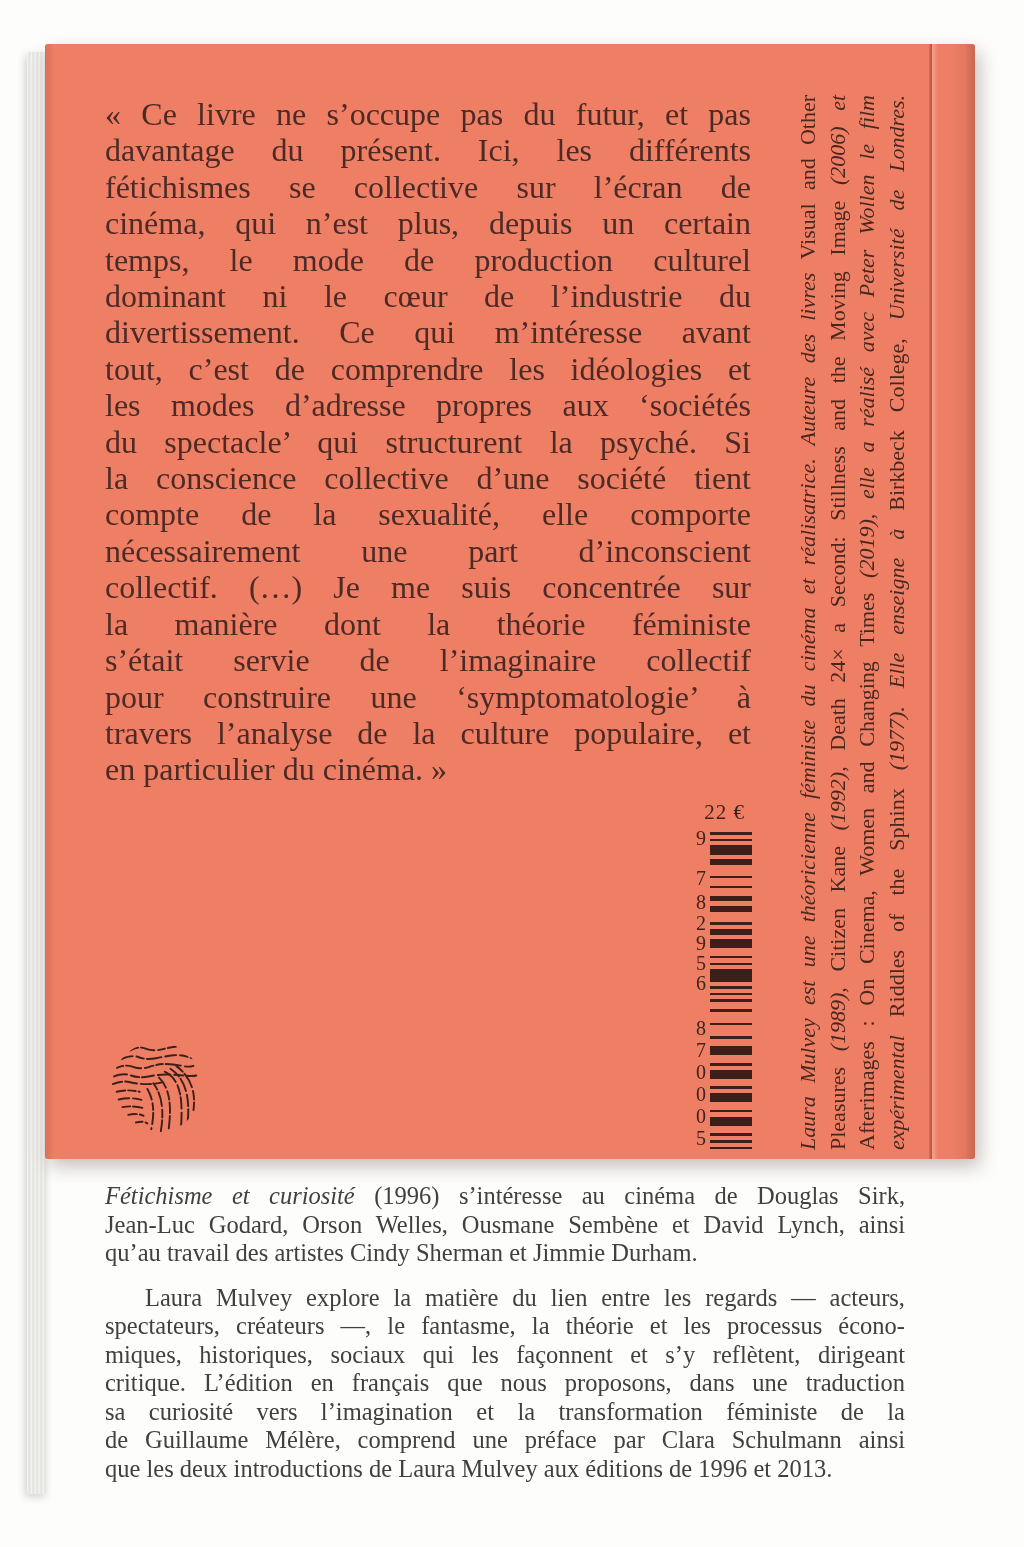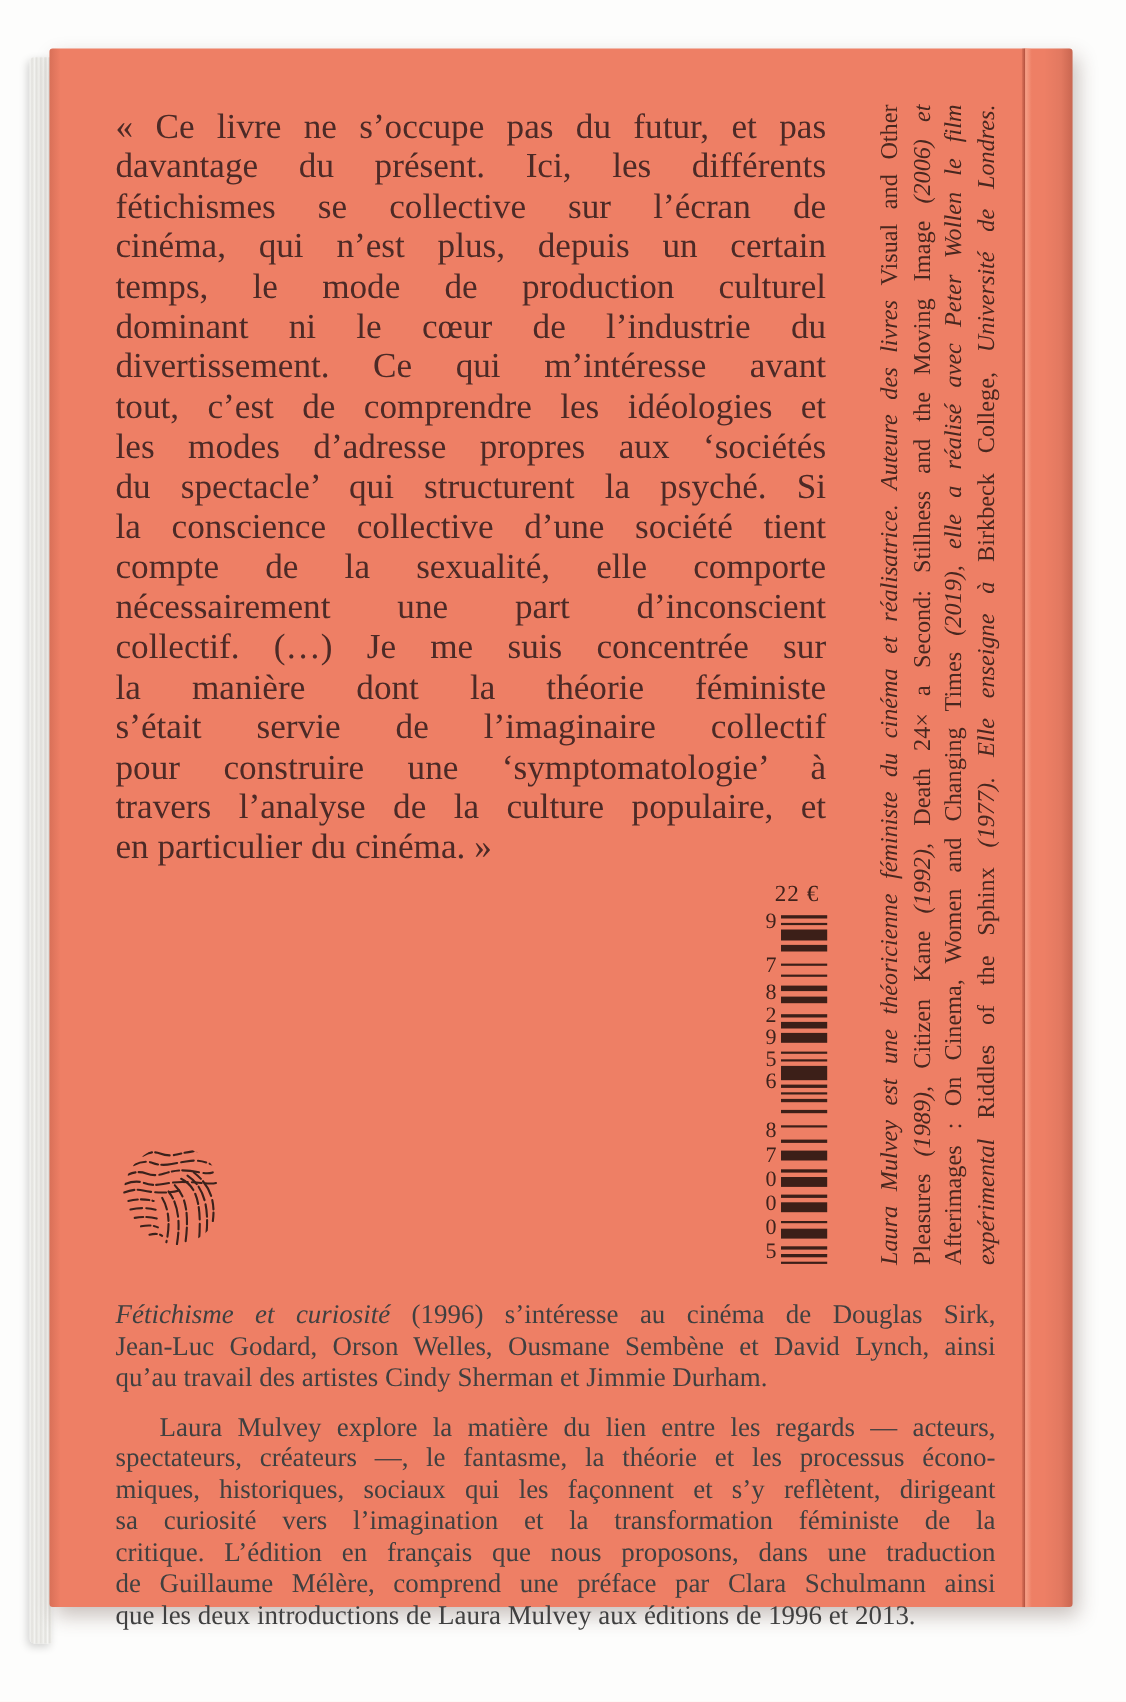--- a/index.html
+++ b/index.html
@@ -3,21 +3,21 @@
 <meta charset="utf-8">
 <style>
   html,body{margin:0;padding:0;background:#ffffff;}
   .stage{position:relative;width:1024px;height:1547px;background:#fdfdfc;overflow:hidden;
          font-family:"Liberation Serif",serif;}
   
   .pages{position:absolute;left:27px;top:52px;width:20px;height:1442px;
          background:repeating-linear-gradient(to right,#f7f7f5 0px,#e2e1dd 2px,#efefeb 4px);
          border-radius:4px 0 0 4px;box-shadow:-2px 3px 8px rgba(0,0,0,.18);}
   
-  .cover{position:absolute;left:45px;top:44px;width:930px;height:1417px;background:#ee7f65;
+  .cover{position:absolute;left:45px;top:44px;width:930px;height:1115px;background:#ee7f65;
          border-radius:3px;box-shadow:5px 8px 18px rgba(70,40,30,.28);}
   .left-shade{position:absolute;left:0;top:0;width:10px;height:100%;
          background:linear-gradient(to right,rgba(120,45,30,.18),rgba(120,45,30,0));border-radius:3px 0 0 3px;}
   
   .quote{position:absolute;left:60px;top:52px;width:646px;font-size:32px;line-height:36.4px;
          color:#4c2a26;}
   .qline{text-align:justify;text-align-last:justify;text-justify:inter-word;}
   .qline.last{text-align-last:left;}
   
   .vnote{position:absolute;left:748px;top:51px;width:1055px;height:120px;
@@ -162,22 +162,22 @@
       </g>
     </svg>
 
     <div class="blurb">
         <div class="bline"><span class="it">Fétichisme et curiosité</span><span class="rm"> (1996) s’intéresse au cinéma de Douglas Sirk,</span></div>
         <div class="bline"><span class="rm">Jean-Luc Godard, Orson Welles, Ousmane Sembène et David Lynch, ainsi</span></div>
         <div class="bline nojust"><span class="rm">qu’au travail des artistes Cindy Sherman et Jimmie Durham.</span></div>
         <div class="bline indent"><span class="rm">Laura Mulvey explore la matière du lien entre les regards — acteurs,</span></div>
         <div class="bline"><span class="rm">spectateurs, créateurs —, le fantasme, la théorie et les processus écono-</span></div>
         <div class="bline"><span class="rm">miques, historiques, sociaux qui les façonnent et s’y reflètent, dirigeant</span></div>
+        <div class="bline"><span class="rm">critique. L’édition en français que nous proposons, dans une traduction</span></div>
         <div class="bline"><span class="rm">sa curiosité vers l’imagination et la transformation féministe de la</span></div>
-        <div class="bline"><span class="rm">critique. L’édition en français que nous proposons, dans une traduction</span></div>
         <div class="bline"><span class="rm">de Guillaume Mélère, comprend une préface par Clara Schulmann ainsi</span></div>
         <div class="bline nojust"><span class="rm">que les deux introductions de Laura Mulvey aux éditions de 1996 et 2013.</span></div>
       </div>
 
     <div class="crease-dark"></div>
     <div class="crease-light"></div>
     <div class="edge-shade"></div>
   </div>
 </div>
 

